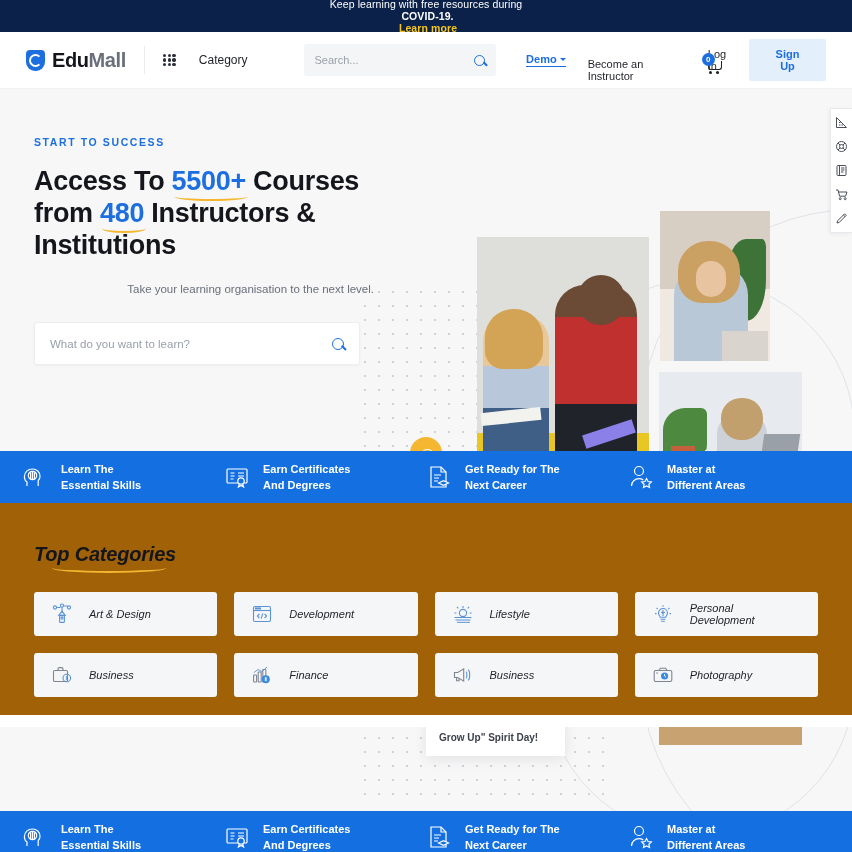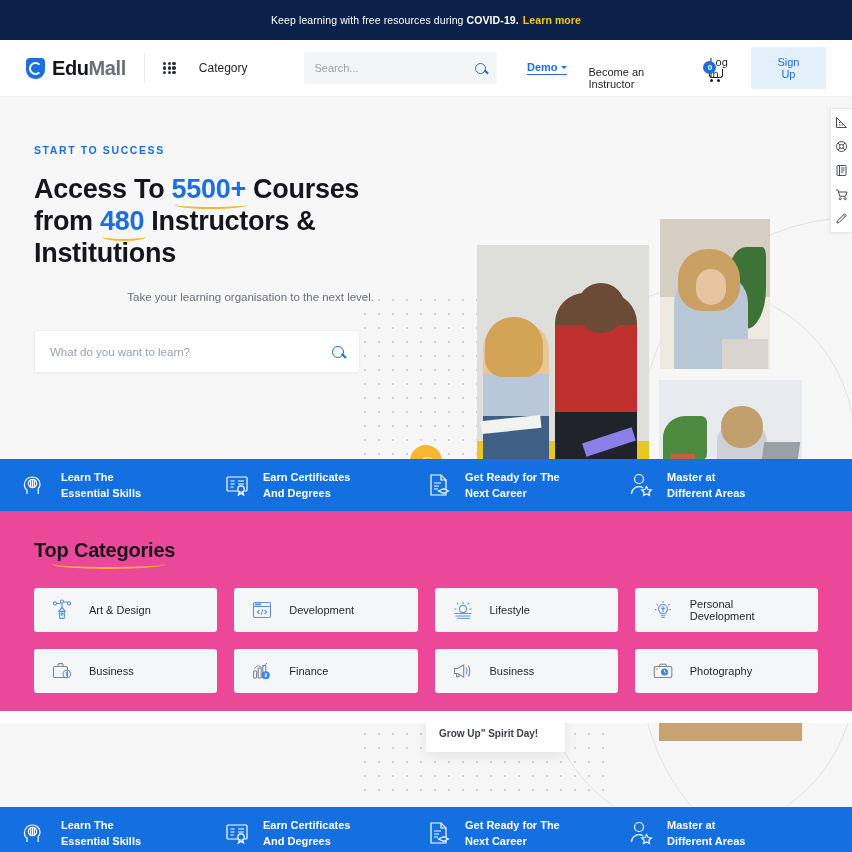--- a/index.html
+++ b/index.html
@@ -6,28 +6,29 @@
   html, body { width: 852px; height: 852px; overflow: hidden; }
   body {
     font-family: "Liberation Sans", sans-serif;
     background: #ffffff;
     color: #1d2026;
     position: relative;
   }
 
   
   .top-banner {
-    height: 40px;
+    height: 32px;
     background: #0b2149;
     display: flex;
     align-items: center;
     justify-content: center;
     font-size: 10.5px;
     color: #ffffff;
     letter-spacing: .1px;
+    flex-direction: column;
   }
   .top-banner .bold { font-weight: bold; margin-left: 3px; }
   .top-banner .learn {
     color: #f5c518; font-weight: bold; margin-left: 4px; cursor: pointer;
   }
 
   
   .header {
     height: 57px;
     background: #ffffff;
@@ -130,21 +131,21 @@
     width: 13px; height: 13px; border-radius: 50%;
     background: #1d6fe0; color: #fff;
     font-size: 8px; font-weight: bold;
     display: flex; align-items: center; justify-content: center;
   }
 
   .auth { display: flex; align-items: center; margin-left: auto; }
   .login-link { font-size: 11px; color: #1d2026; cursor: pointer; margin-right: 14px; }
   .signup-btn {
     background: #e4effc; color: #1d6fe0;
-    font-size: 11px; font-weight: normal;
+    font-size: 11px; font-weight: bold;
     padding: 9px 20px; border: none; border-radius: 2px;
     cursor: pointer;
     font-family: "Liberation Sans", sans-serif;
   }
 
   
   .hero {
     position: relative;
     height: 362px;
     background: #f7f7f8;
@@ -281,21 +282,21 @@
     padding: 0 22px;
   }
   .feature {
     flex: 1; display: flex; align-items: center; gap: 13px;
   }
   .feature-icon { width: 26px; height: 26px; flex: none; }
   .feature-icon svg { display: block; }
   .feature-text { color: #ffffff; font-size: 11px; font-weight: bold; line-height: 16px; }
 
   
-  .categories-section { padding: 28px 34px 18px 34px; background: #ec4899; }
+  .categories-section { padding: 40px 34px 18px 34px; background: #a16207; font-style: italic; }
   .section-title {
     font-size: 20px; font-weight: bold; color: #14161c;
     display: inline-block; position: relative; letter-spacing: -.2px;
   }
   .section-title::after {
     content: ""; position: absolute; left: 18px; right: 10px; bottom: -7px;
     height: 8px; border-bottom: 2.5px solid #f5b731; border-radius: 50%;
   }
   .cat-grid {
     margin-top: 26px;

